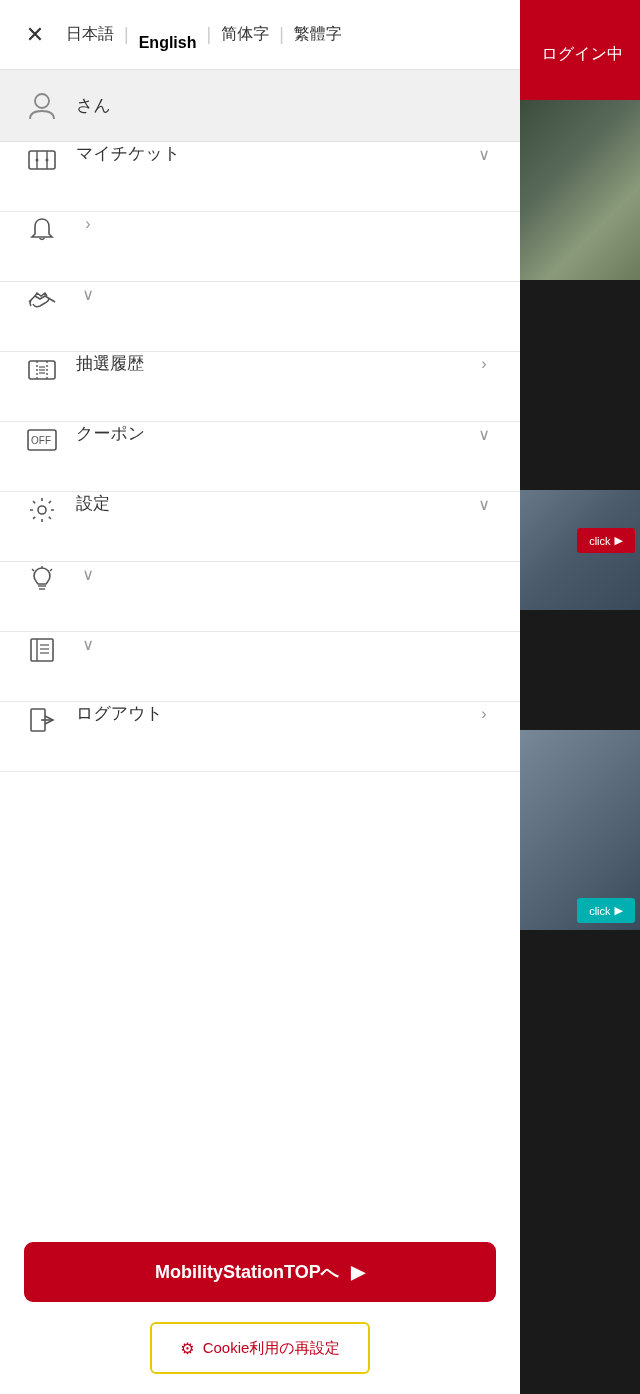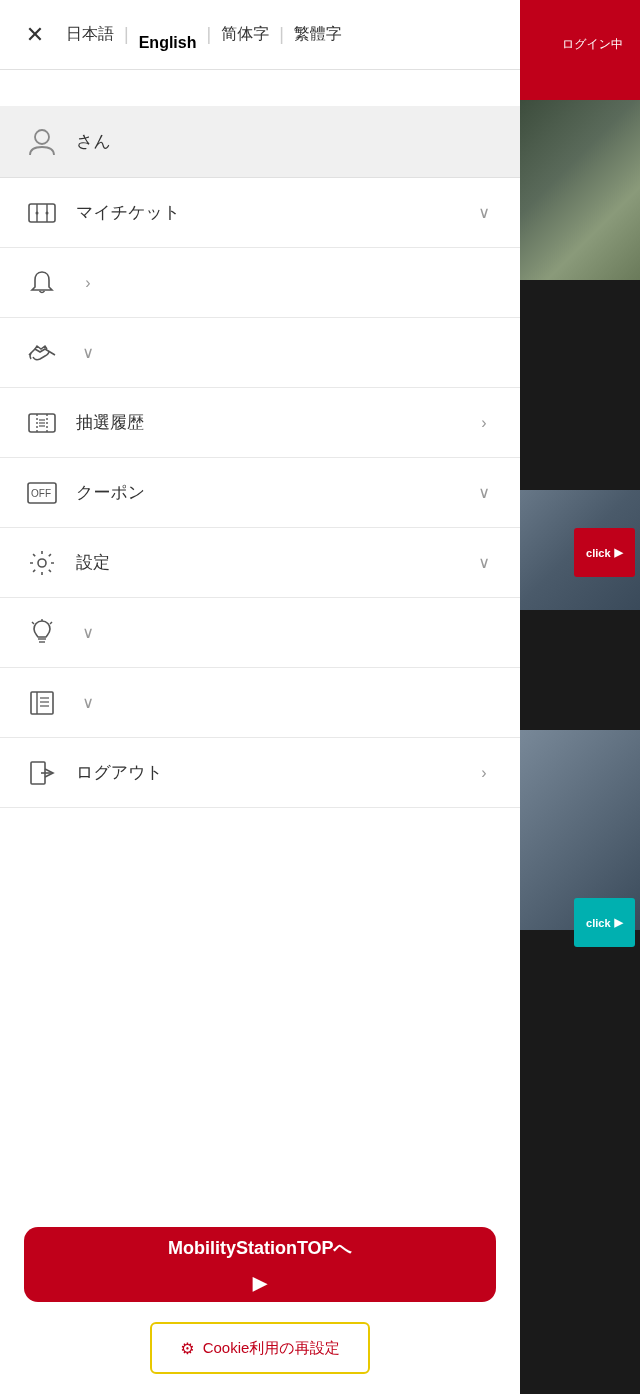--- a/index.html
+++ b/index.html
@@ -31,25 +31,25 @@
       width: 130px;
       height: 100px;
       background: #c0001a;
       z-index: 1;
     }
 
     
     .login-badge {
       position: absolute;
       right: 5px;
-      top: 28px;
+      top: 36px;
       background: #c0001a;
       color: white;
       padding: 8px 12px;
-      font-size: 12px;
+      font-size: 16px;
       border-radius: 4px;
       z-index: 2;
       white-space: nowrap;
     }
 
     
     .img-block {
       position: absolute;
       right: 0;
       width: 130px;
@@ -68,28 +68,27 @@
       height: 120px;
       background: linear-gradient(135deg, #6a7a8a 0%, #4a5a6a 50%, #3a4a5a 100%);
     }
 
     
     .click-btn {
       position: absolute;
       right: 5px;
       background: #c0001a;
       color: white;
-      padding: 18px 12px;
+      padding: 6px 12px;
       font-size: 11px;
       border-radius: 3px;
       z-index: 3;
       display: flex;
       align-items: center;
       gap: 4px;
-      font-weight: bold;
     }
     .click-btn-1 { top: 528px; }
     .click-btn-2 { top: 898px; }
     .click-btn-2 { background: #00b0b0; }
 
     
     .img-block-3 {
       top: 730px;
       height: 200px;
       background: linear-gradient(135deg, #7a8a9a 0%, #5a6a7a 50%, #3a4a5a 100%);
@@ -156,21 +155,20 @@
 
     
     .user-bar {
       display: flex;
       align-items: center;
       padding: 0 24px;
       height: 72px;
       background: #f0f0f0;
       border-bottom: 1px solid #e0e0e0;
       flex-shrink: 0;
-      margin-top: 36px;
     }
 
     .user-icon {
       width: 36px;
       height: 36px;
       margin-right: 16px;
       display: flex;
       align-items: center;
       justify-content: center;
     }
@@ -181,21 +179,20 @@
     }
 
     
     .menu-list {
       flex: 1;
       overflow: visible;
     }
 
     .menu-item {
       display: flex;
-      align-items: center;
       padding: 0 24px;
       height: 70px;
       border-bottom: 1px solid #e8e8e8;
       cursor: pointer;
       position: relative;
     }
 
     .menu-item-icon {
       width: 36px;
       height: 36px;
@@ -227,28 +224,27 @@
       padding: 20px 24px;
       flex-shrink: 0;
     }
 
     .mobility-btn {
       display: flex;
       align-items: center;
       justify-content: center;
       background: #c0001a;
       color: white;
-      height: 75px;
-      border-radius: 14px;
+      height: 60px;
+      border-radius: 9px;
       font-size: 18px;
       font-weight: bold;
       cursor: pointer;
       gap: 12px;
       margin-bottom: 20px;
-      flex-direction: column;
     }
 
     .cookie-btn {
       display: flex;
       align-items: center;
       justify-content: center;
       border: 2px solid #e8c800;
       border-radius: 6px;
       height: 52px;
       cursor: pointer;

